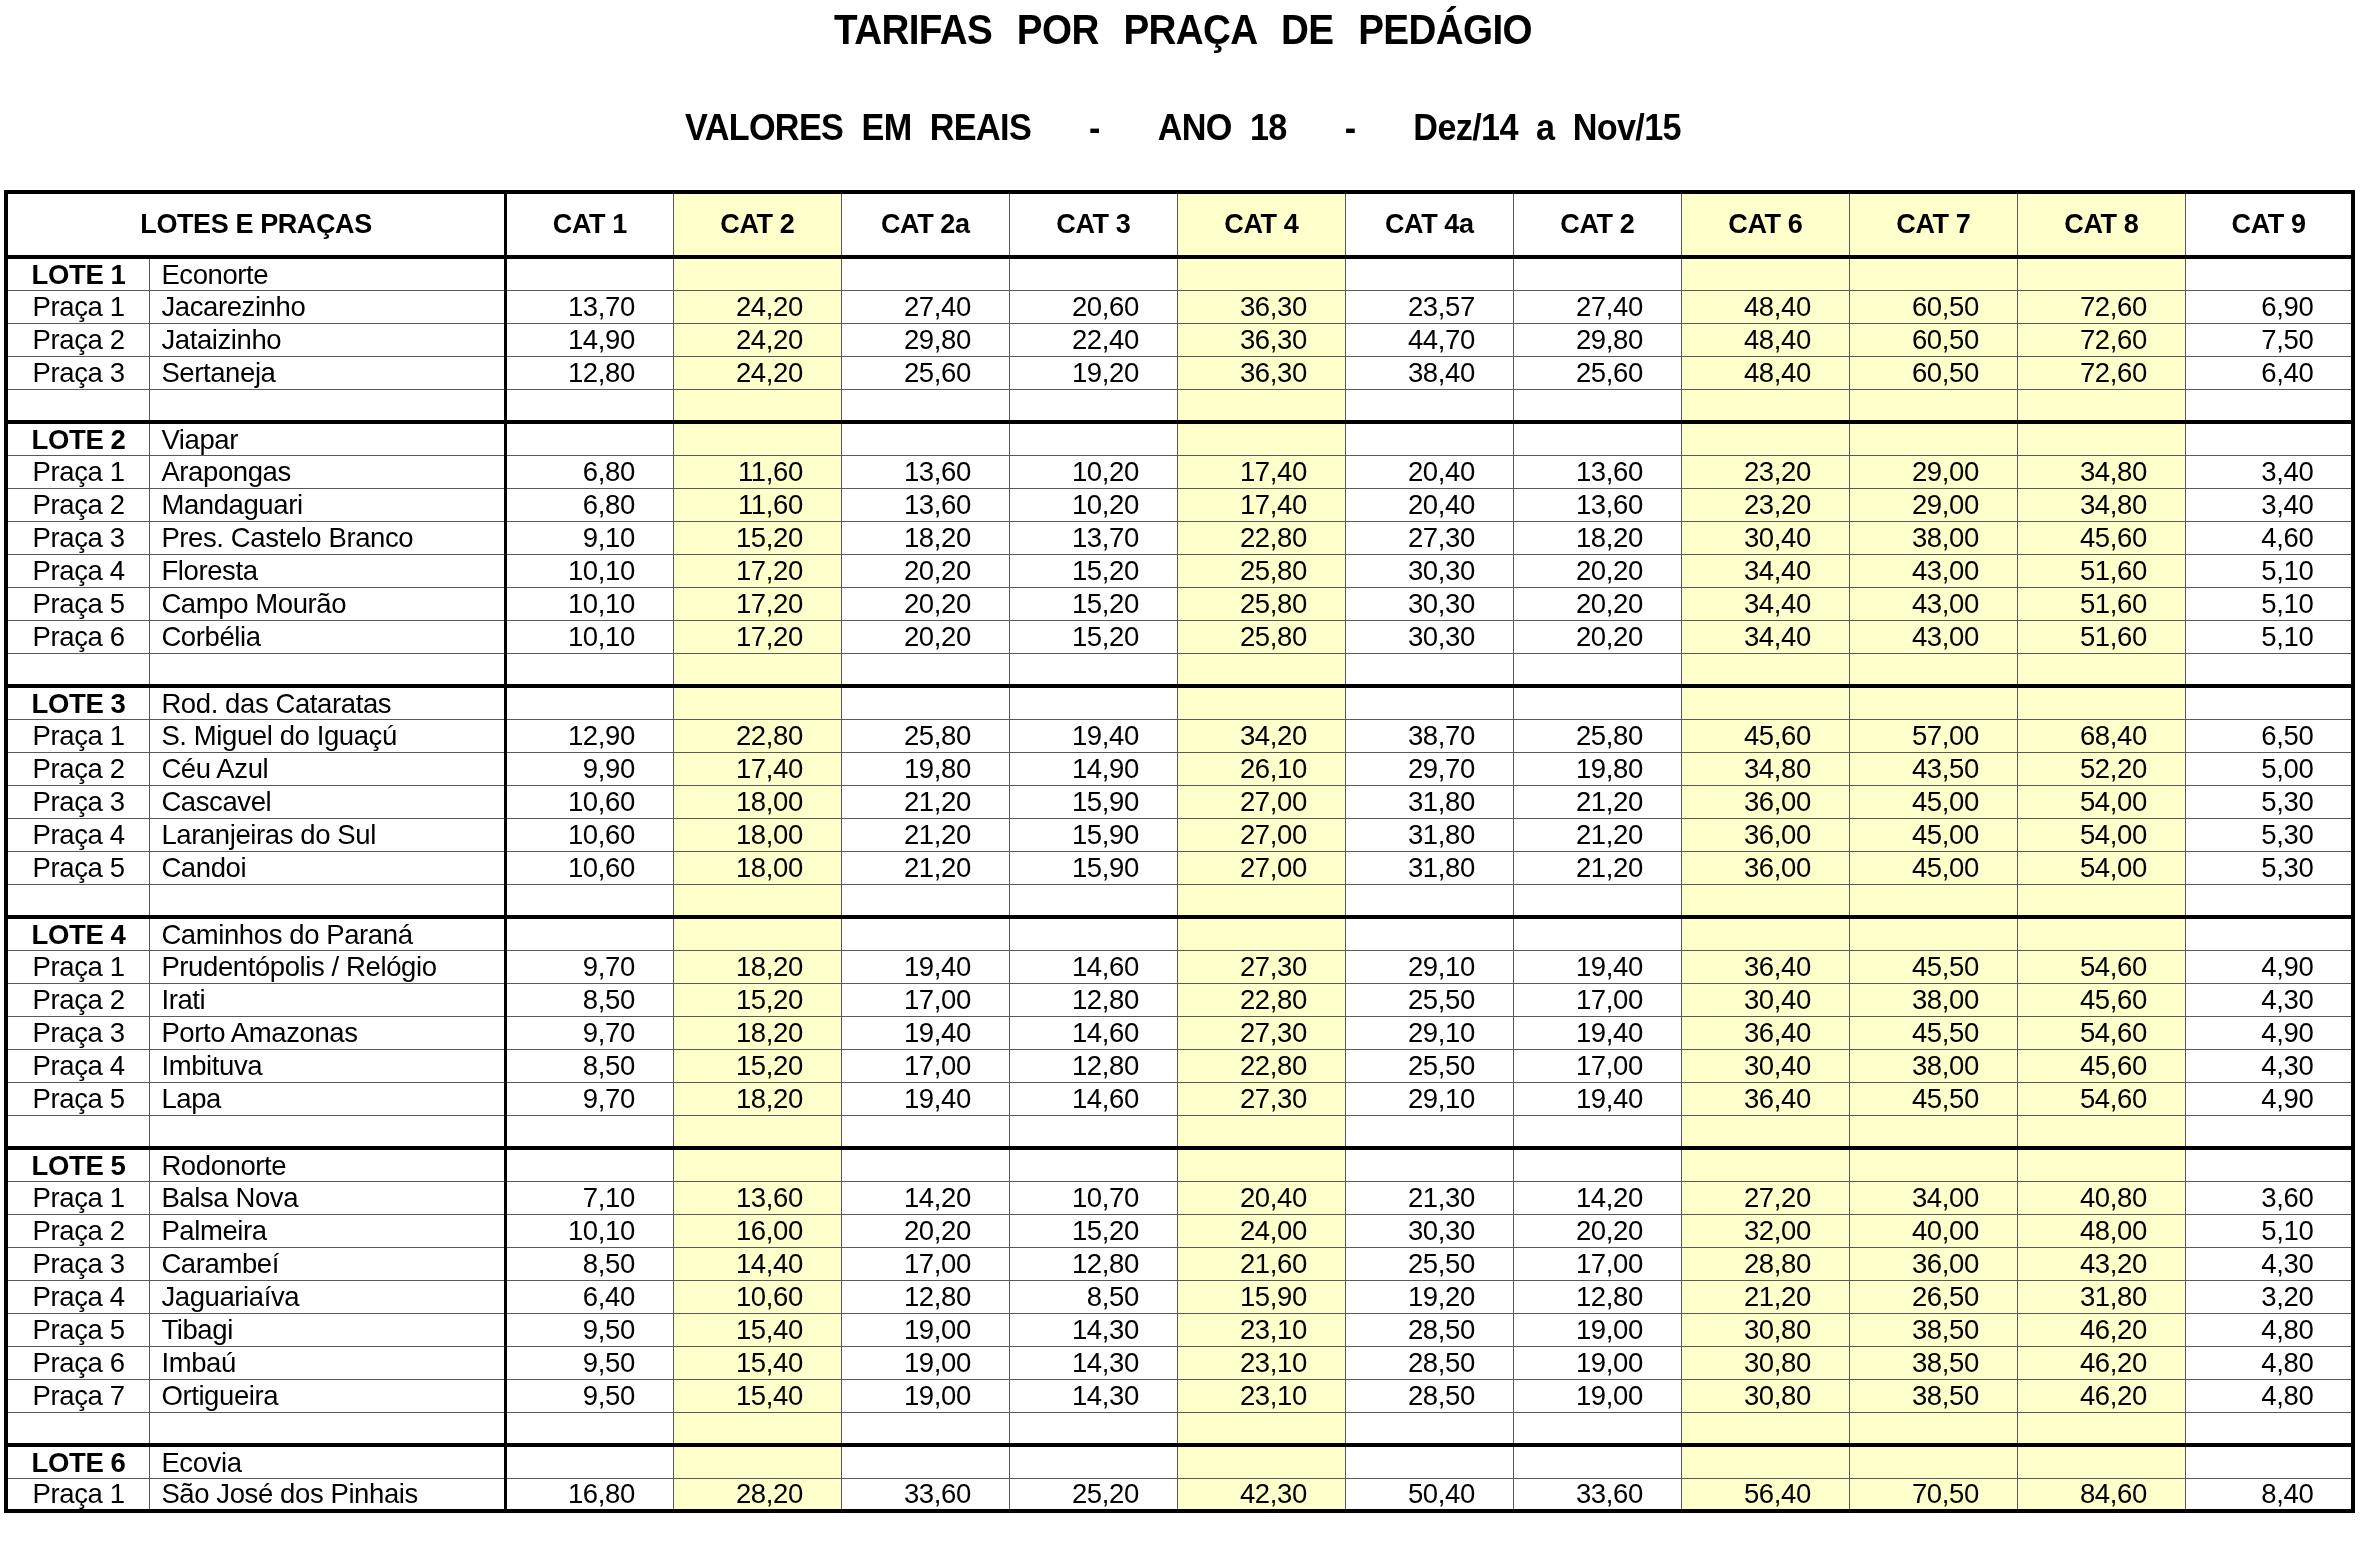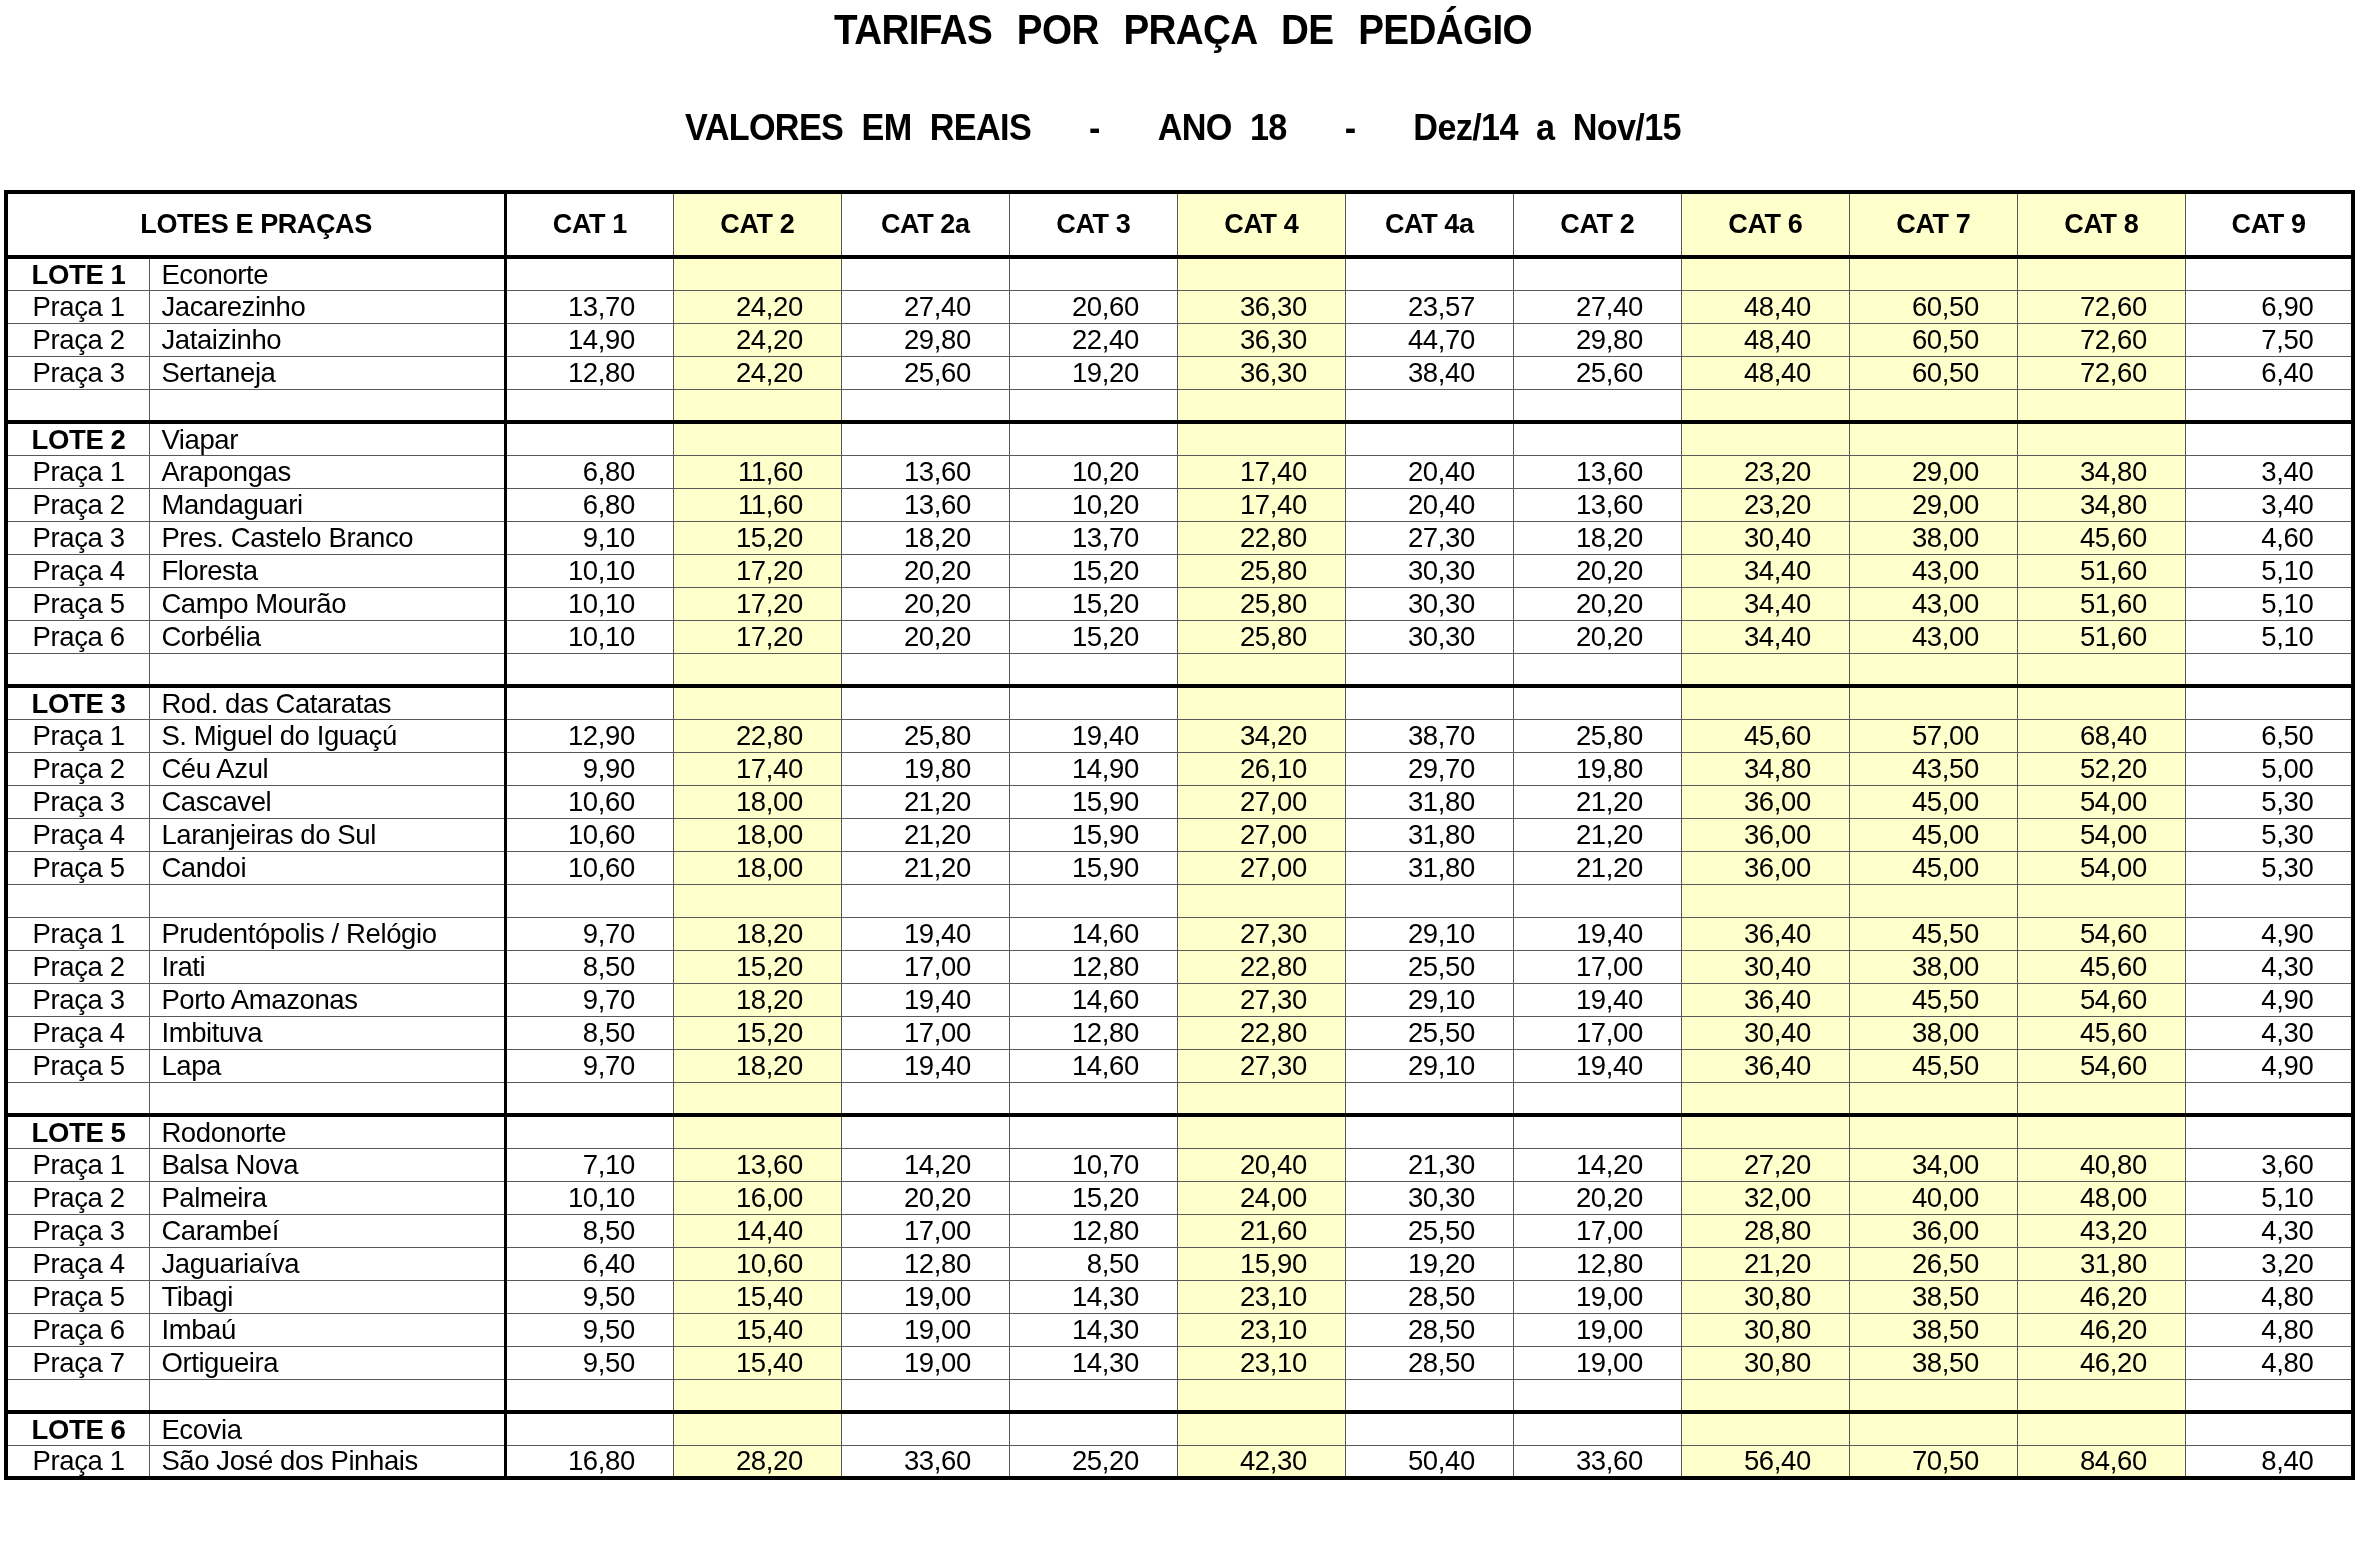--- a/index.html
+++ b/index.html
@@ -385,20 +385,35 @@
         <td></td>
         <td></td>
         <td class="hl"></td>
         <td></td>
         <td></td>
         <td class="hl"></td>
         <td class="hl"></td>
         <td class="hl"></td>
         <td></td>
       </tr>
+      <tr class="lote-row">
+        <td class="lote-label">LOTE 4</td>
+        <td class="lote-name">Caminhos do Paraná</td>
+        <td class="cat-first "></td>
+        <td class="hl"></td>
+        <td></td>
+        <td></td>
+        <td class="hl"></td>
+        <td></td>
+        <td></td>
+        <td class="hl"></td>
+        <td class="hl"></td>
+        <td class="hl"></td>
+        <td></td>
+      </tr>
       <tr>
         <td class="praca-label">Praça 1</td>
         <td class="place-name">Prudentópolis / Relógio</td>
         <td class="num cat-first ">9,70</td>
         <td class="num hl">18,20</td>
         <td class="num ">19,40</td>
         <td class="num ">14,60</td>
         <td class="num hl">27,30</td>
         <td class="num ">29,10</td>
         <td class="num ">19,40</td>

